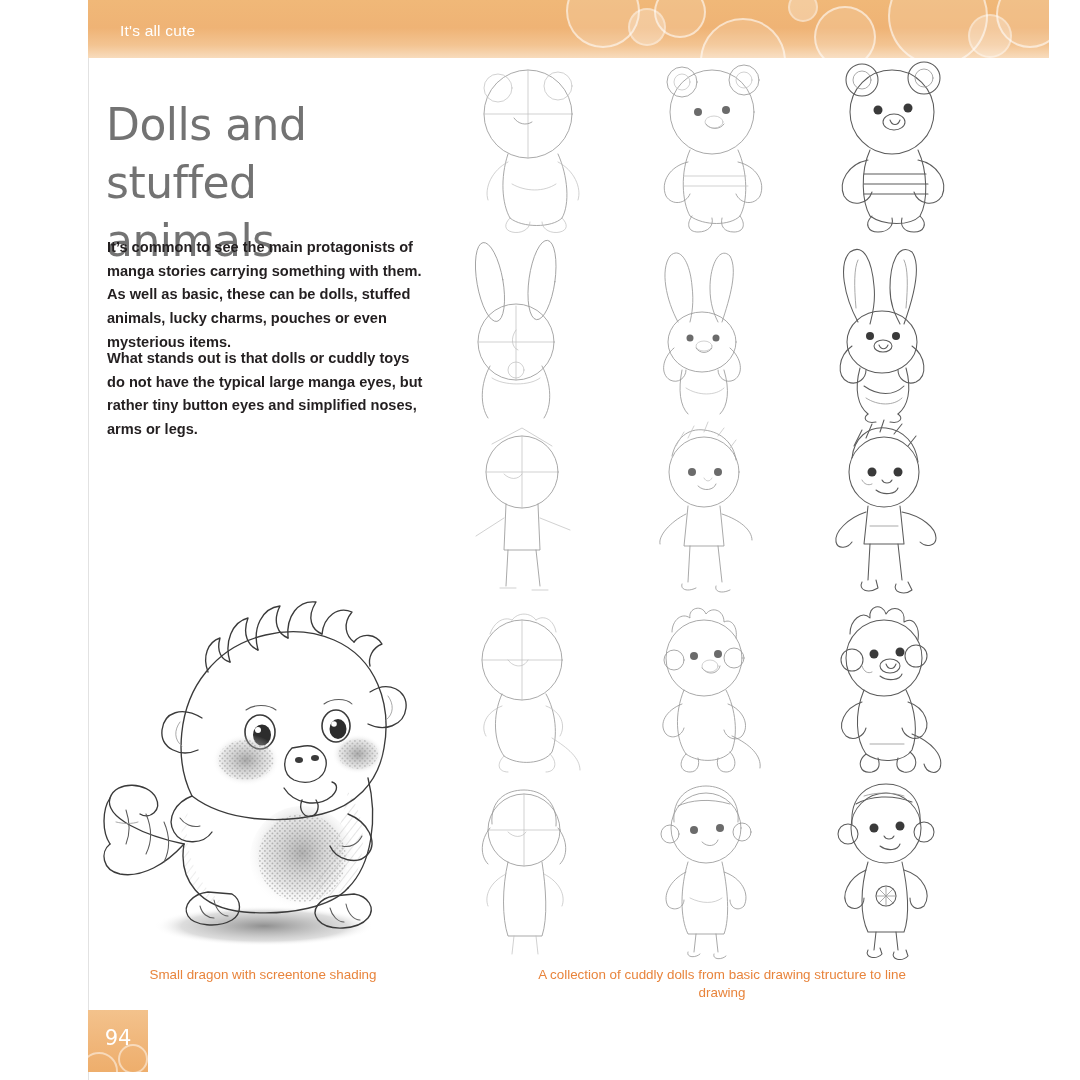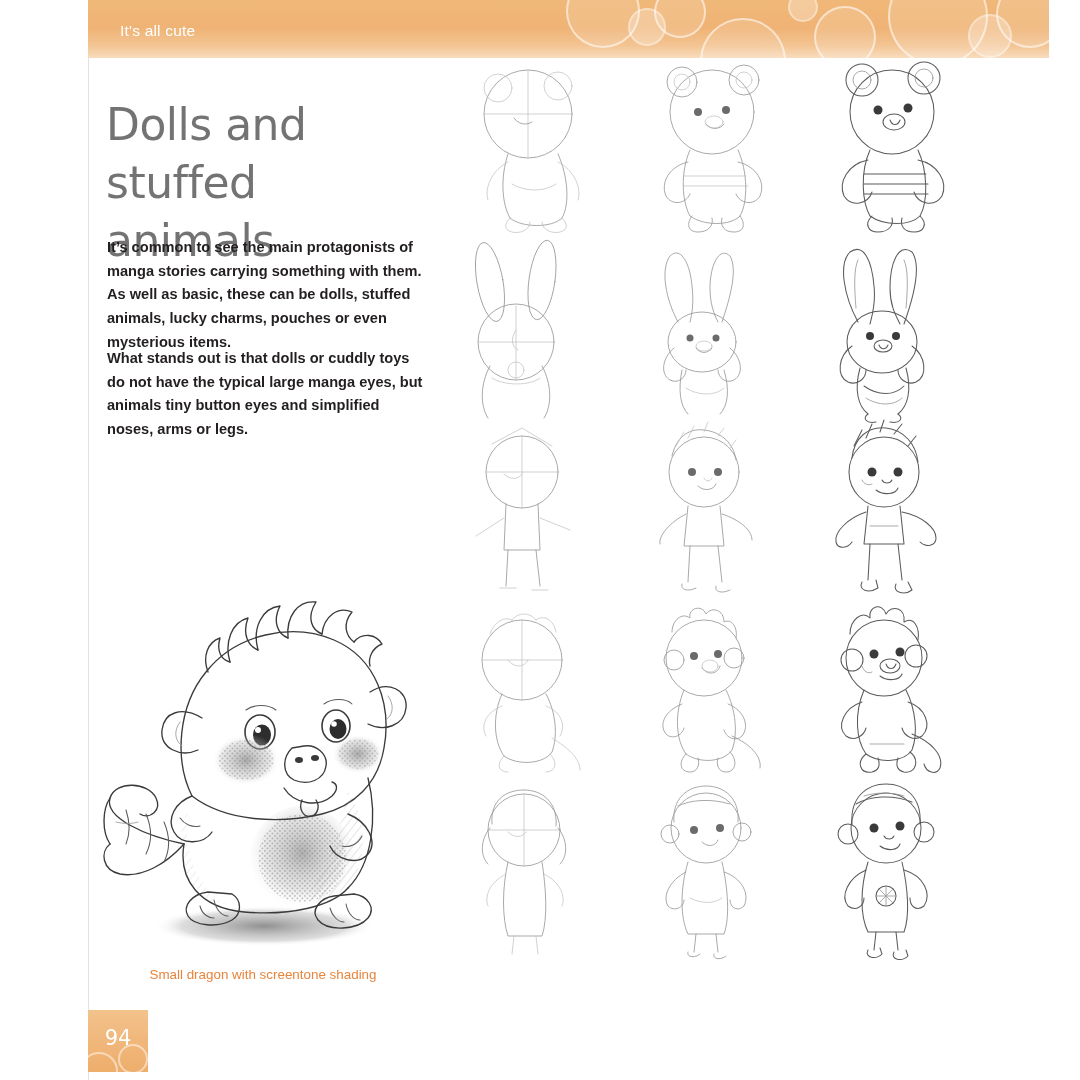--- a/index.html
+++ b/index.html
@@ -174,21 +174,21 @@
     <div class="bubble solid" style="left:700px; top:-8px; width:26px; height:26px;"></div>
     <div class="bubble" style="left:726px; top:6px; width:58px; height:58px;"></div>
     <div class="bubble" style="left:800px; top:-34px; width:96px; height:96px;"></div>
     <div class="bubble solid" style="left:880px; top:14px; width:40px; height:40px;"></div>
     <div class="bubble" style="left:908px; top:-20px; width:64px; height:64px;"></div>
     <div class="header-title">It's all cute</div>
   </div>
 
   <div class="headline">Dolls and stuffed animals</div>
   <div class="body-copy p1">It’s common to see the main protagonists of manga stories carrying something with them. As well as basic, these can be dolls, stuffed animals, lucky charms, pouches or even mysterious items.</div>
-  <div class="body-copy p2">What stands out is that dolls or cuddly toys do not have the typical large manga eyes, but animals tiny button eyes and simplified noses, arms or legs.</div>
+  <div class="body-copy p2">What stands out is that dolls or cuddly toys do not have the typical large manga eyes, but rather tiny button eyes and simplified noses, arms or legs.</div>
 
   <div class="dragon-art">
     <svg viewBox="0 0 350 470" width="350" height="470" aria-hidden="true">
       <defs>
         <radialGradient id="tone-cheek" cx="50%" cy="50%" r="50%">
           <stop offset="0%" stop-color="#8d8d8d" stop-opacity="0.75"></stop>
           <stop offset="70%" stop-color="#b8b8b8" stop-opacity="0.35"></stop>
           <stop offset="100%" stop-color="#ffffff" stop-opacity="0"></stop>
         </radialGradient>
         <radialGradient id="tone-belly" cx="50%" cy="45%" r="55%">
@@ -551,20 +551,21 @@
         <circle class="ln" cx="80" cy="118" r="10"></circle>
         <path class="ln light" d="M80 108 L80 128 M70 118 L90 118 M73 111 L87 125 M87 111 L73 125"></path>
         <path class="ln" d="M70 154 L68 172 M90 154 L92 172"></path>
         <path class="ln" d="M62 172 C58 180 70 182 76 176 L74 170"></path>
         <path class="ln" d="M88 174 C84 182 96 184 102 178 L100 172"></path>
       </svg>
     </div>
   </div>
 
   <div class="caption left-cap">Small dragon with screentone shading</div>
+  <div class="caption right-cap">A collection of cuddly dolls from basic drawing structure to line drawing</div>
 
   <div class="page-tab">
     <div class="tab-bubble" style="left:30px; top:34px; width:26px; height:26px;"></div>
     <div class="tab-bubble" style="left:-8px; top:42px; width:34px; height:34px;"></div>
     <div class="num">94</div>
   </div>
 
 </div>
 
 </body></html>

